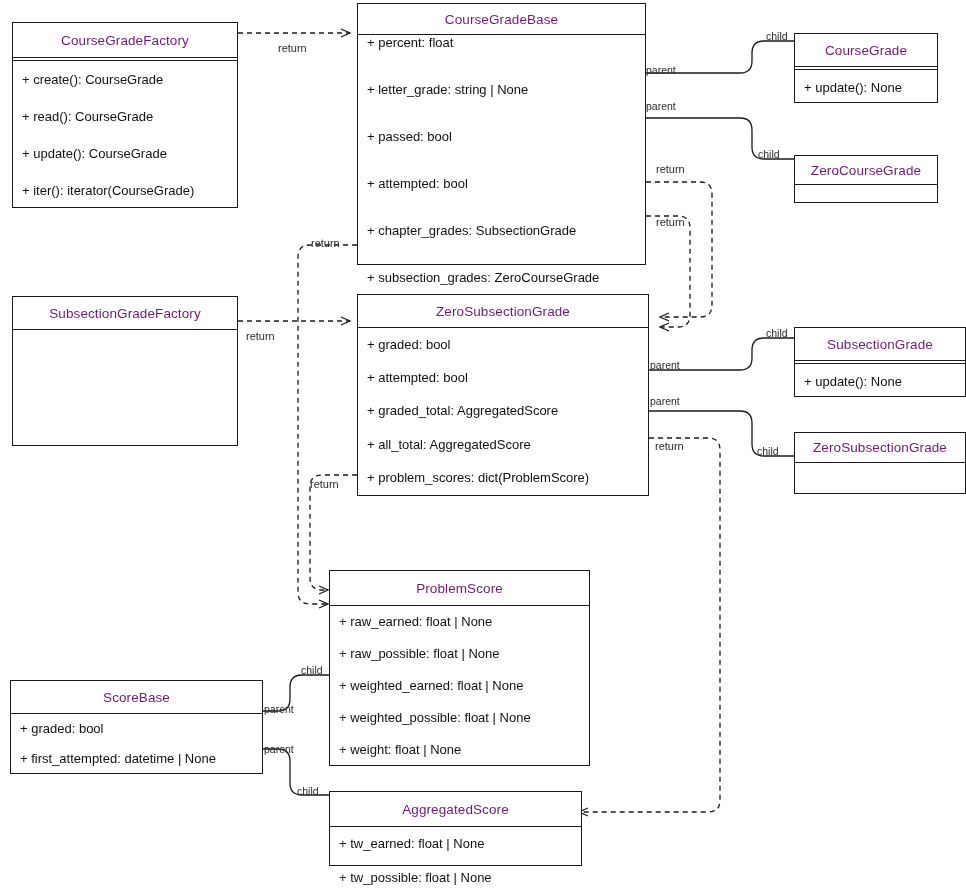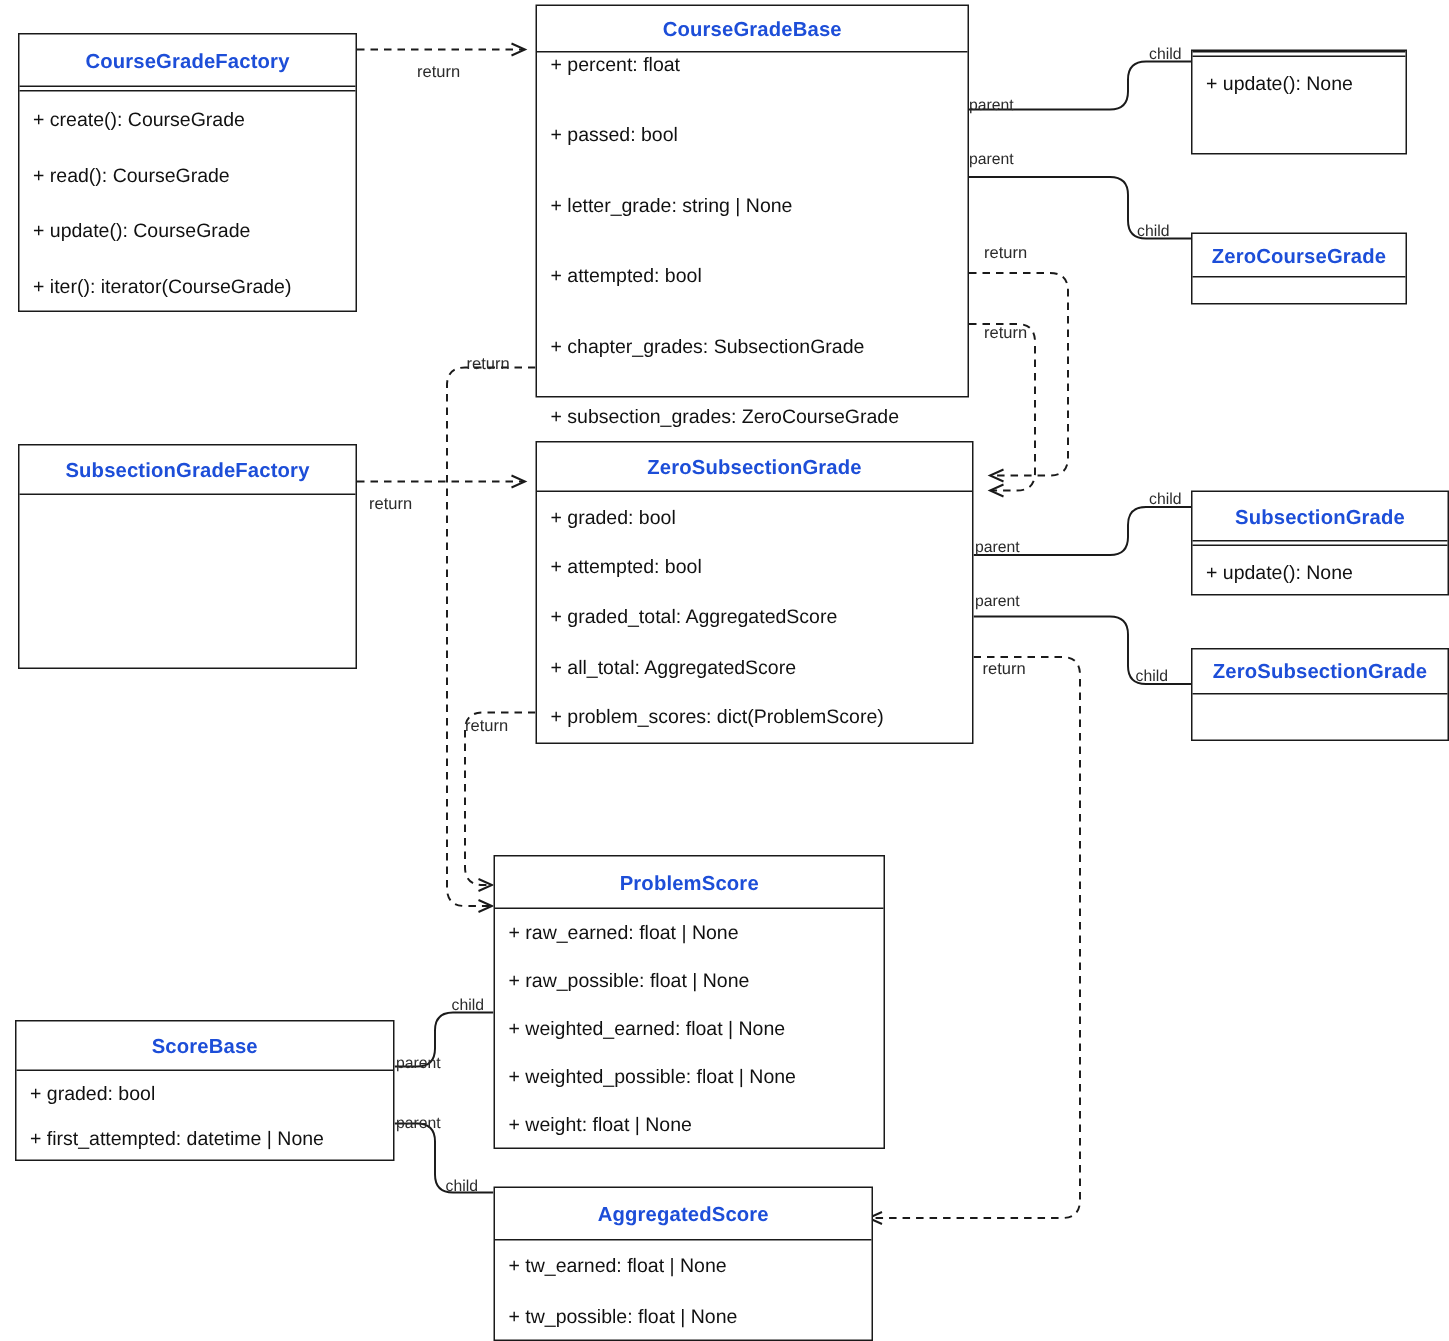--- a/index.html
+++ b/index.html
@@ -1,21 +1,21 @@
 <!DOCTYPE html>
 <html><head>
 <meta charset="utf-8">
 <style>
   html,body{margin:0;padding:0;background:#ffffff;}
   body{font-family:"Liberation Sans",sans-serif;}
   #canvas{position:relative;width:966px;height:894px;background:#ffffff;overflow:hidden;}
   svg#wires{position:absolute;left:0;top:0;width:966px;height:894px;}
   .umlbox{position:absolute;box-sizing:border-box;background:#ffffff;border:1.6px solid #1a1a1a;}
   .umlhead{box-sizing:border-box;display:flex;align-items:center;justify-content:center;
-           font-weight:bold;font-size:13.5px;color:#1d4ed8;letter-spacing:.1px;text-align:left;}
+           font-weight:normal;font-size:13.5px;color:#701a75;letter-spacing:.1px;text-align:left;}
   .umlhead.dbl{border-bottom:1.6px solid #1a1a1a;}
   .umlsep{height:3px;box-sizing:border-box;border-top:1.5px solid #1a1a1a;border-bottom:0;}
   .umlbody{box-sizing:border-box;border-top:1.5px solid #1a1a1a;display:flex;flex-direction:column;
            justify-content:space-around;}
   .umlrow{font-size:13px;color:#111;padding:0 9px;white-space:nowrap;display:flex;align-items:center;}
   .edgelabel{position:absolute;font-size:11px;color:#2b2b2b;background:transparent;white-space:nowrap;}
   .edgelabel.sm{font-size:10.5px;}
 </style>
 </head>
 <body>
@@ -67,30 +67,31 @@
       <div class="umlrow">+ read(): CourseGrade</div>
       <div class="umlrow">+ update(): CourseGrade</div>
       <div class="umlrow">+ iter(): iterator(CourseGrade)</div>
     </div>
   </div>
 
   <div class="umlbox" style="left:357px;top:3px;width:289px;height:262px;">
     <div class="umlhead" style="height:30px;">CourseGradeBase</div>
     <div class="umlbody" style="height:229px;gap:32px;">
       <div class="umlrow">+ percent: float</div>
+      <div class="umlrow">+ letter_grade: string | None</div>
       <div class="umlrow">+ passed: bool</div>
-      <div class="umlrow">+ letter_grade: string | None</div>
       <div class="umlrow">+ attempted: bool</div>
       <div class="umlrow">+ chapter_grades: SubsectionGrade</div>
       <div class="umlrow">+ subsection_grades: ZeroCourseGrade</div>
       <div class="umlrow">+ problem_scores: dict(ProblemScore)</div>
     </div>
   </div>
 
   <div class="umlbox" style="left:794px;top:33px;width:144px;height:70px;">
+    <div class="umlhead" style="height:32px;">CourseGrade</div>
     <div class="umlsep"></div>
     <div class="umlbody" style="height:35px;">
       <div class="umlrow">+ update(): None</div>
     </div>
   </div>
 
   <div class="umlbox" style="left:794px;top:155px;width:144px;height:48px;">
     <div class="umlhead dbl" style="height:29px;">ZeroCourseGrade</div>
     <div class="umlbody" style="height:31px;border-top:0;"></div>
   </div>
@@ -136,21 +137,21 @@
   </div>
 
   <div class="umlbox" style="left:10px;top:680px;width:253px;height:94px;">
     <div class="umlhead" style="height:32px;">ScoreBase</div>
     <div class="umlbody" style="height:60px;">
       <div class="umlrow">+ graded: bool</div>
       <div class="umlrow">+ first_attempted: datetime | None</div>
     </div>
   </div>
 
-  <div class="umlbox" style="left:329px;top:791px;width:253px;height:103px;">
+  <div class="umlbox" style="left:329px;top:791px;width:253px;height:75px;">
     <div class="umlhead" style="height:34px;">AggregatedScore</div>
     <div class="umlbody" style="height:68px;">
       <div class="umlrow">+ tw_earned: float | None</div>
       <div class="umlrow">+ tw_possible: float | None</div>
     </div>
   </div>
 
   <div class="edgelabel" style="left:278px;top:42px;">return</div>
 
   <div class="edgelabel sm" style="left:646px;top:64px;">parent</div>

